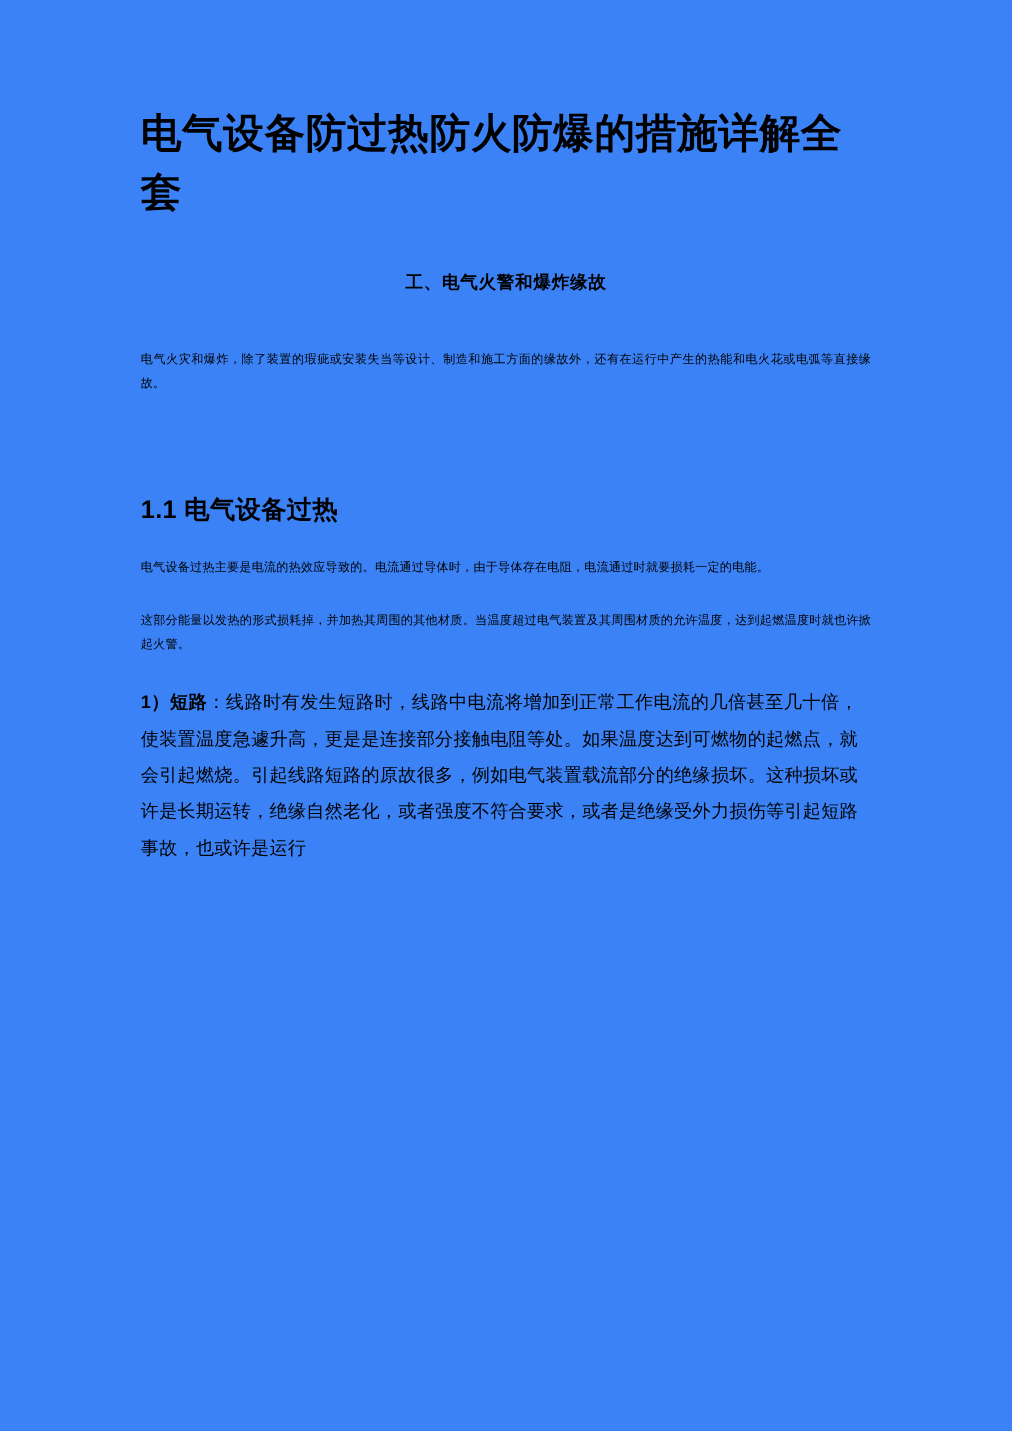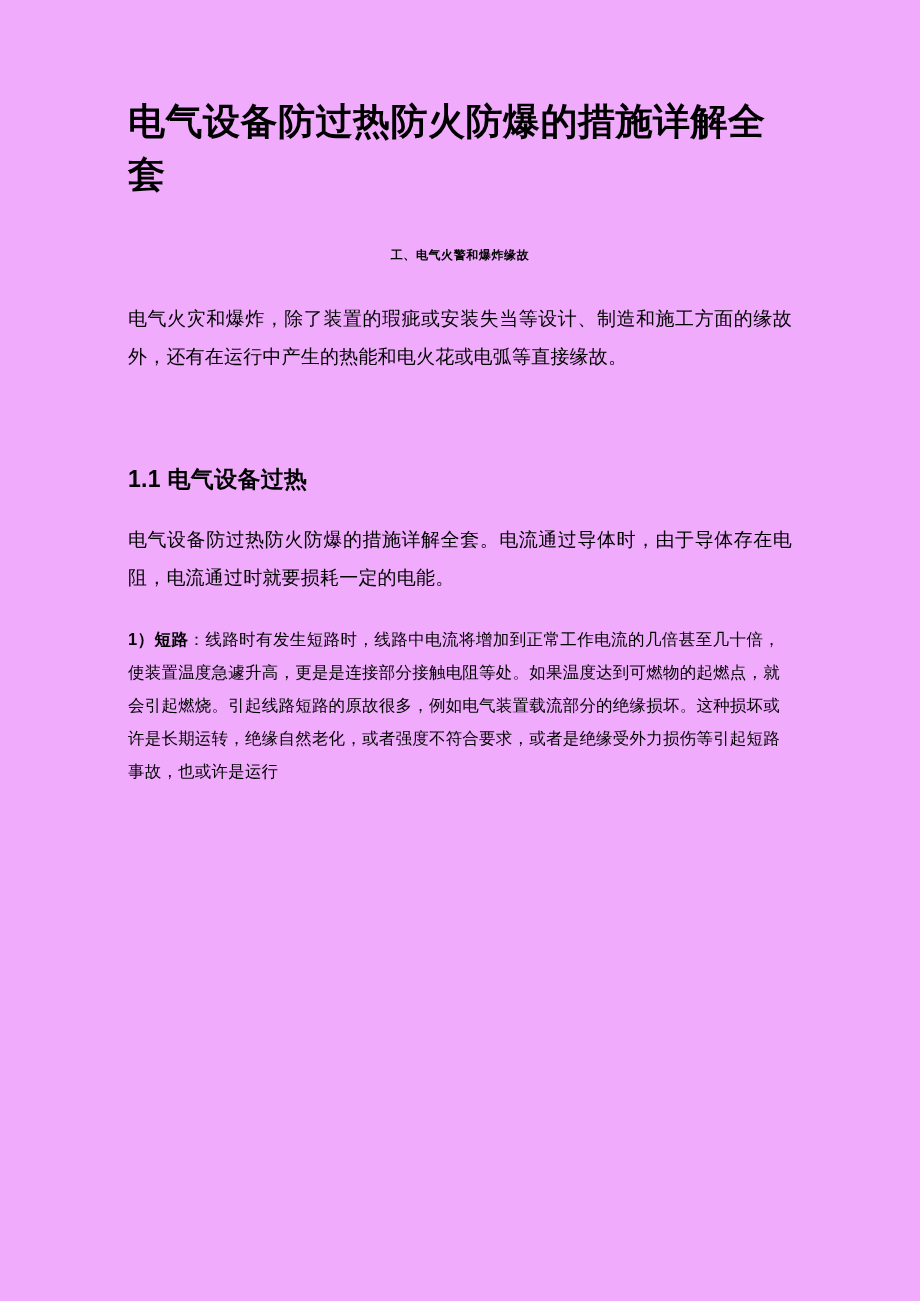--- a/index.html
+++ b/index.html
@@ -12,39 +12,39 @@
     height: 1301px;
     font-family: "Liberation Sans", "DejaVu Sans", sans-serif;
     color: #000000;
     overflow: hidden;
   }
   .page {
     box-sizing: border-box;
     width: 920px;
     height: 1301px;
     padding: 96px 128px 40px 128px;
-    background: #f0abfc;
+    background: #3b82f6;
   }
   .doc-title {
     font-size: 37px;
     font-weight: 700;
     line-height: 1.42;
     letter-spacing: 0.5px;
     margin: 0 0 46px 0;
     color: #000000;
   }
   .section-heading-centered {
     text-align: center;
-    font-size: 12px;
+    font-size: 16px;
     font-weight: 700;
     letter-spacing: 0.6px;
-    margin: 0 0 36px 0;
+    margin: 0 0 48px 0;
   }
   p.body-text {
-    font-size: 19px;
+    font-size: 11px;
     line-height: 2.0;
     margin: 0 0 26px 0;
     text-align: justify;
     letter-spacing: 0.2px;
   }
   .sub-heading {
     font-size: 23px;
     font-weight: 700;
     margin: 0 0 26px 0;
     letter-spacing: 0.3px;
@@ -74,19 +74,20 @@
   <h1 class="doc-title">电气设备防过热防火防爆的措施详解全套</h1>
 
   <div class="section-heading-centered">工、电气火警和爆炸缘故</div>
 
   <p class="body-text">电气火灾和爆炸，除了装置的瑕疵或安装失当等设计、制造和施工方面的缘故外，还有在运行中产生的热能和电火花或电弧等直接缘故。</p>
 
   <div class="spacer-lg"></div>
 
   <div class="sub-heading">1.1 电气设备过热</div>
 
-  <p class="body-text">电气设备防过热防火防爆的措施详解全套。电流通过导体时，由于导体存在电阻，电流通过时就要损耗一定的电能。</p>
+  <p class="body-text">电气设备过热主要是电流的热效应导致的。电流通过导体时，由于导体存在电阻，电流通过时就要损耗一定的电能。</p>
 
+  <p class="body-text">这部分能量以发热的形式损耗掉，并加热其周围的其他材质。当温度超过电气装置及其周围材质的允许温度，达到起燃温度时就也许掀起火警。</p>
 
 
   <p class="list-para"><span class="list-marker">1）</span><span class="inline-bold">短路</span><span>：</span><span>线路时有发生短路时，线路中电流将增加到正常工作电流的几倍甚至几十倍，使装置温度急遽升高，更是是连接部分接触电阻等处。如果温度达到可燃物的起燃点，就会引起燃烧。引起线路短路的原故很多，例如电气装置载流部分的绝缘损坏。这种损坏或许是长期运转，绝缘自然老化，或者强度不符合要求，或者是绝缘受外力损伤等引起短路事故，也或许是运行</span></p>
 
 </div>
 
 </body></html>

